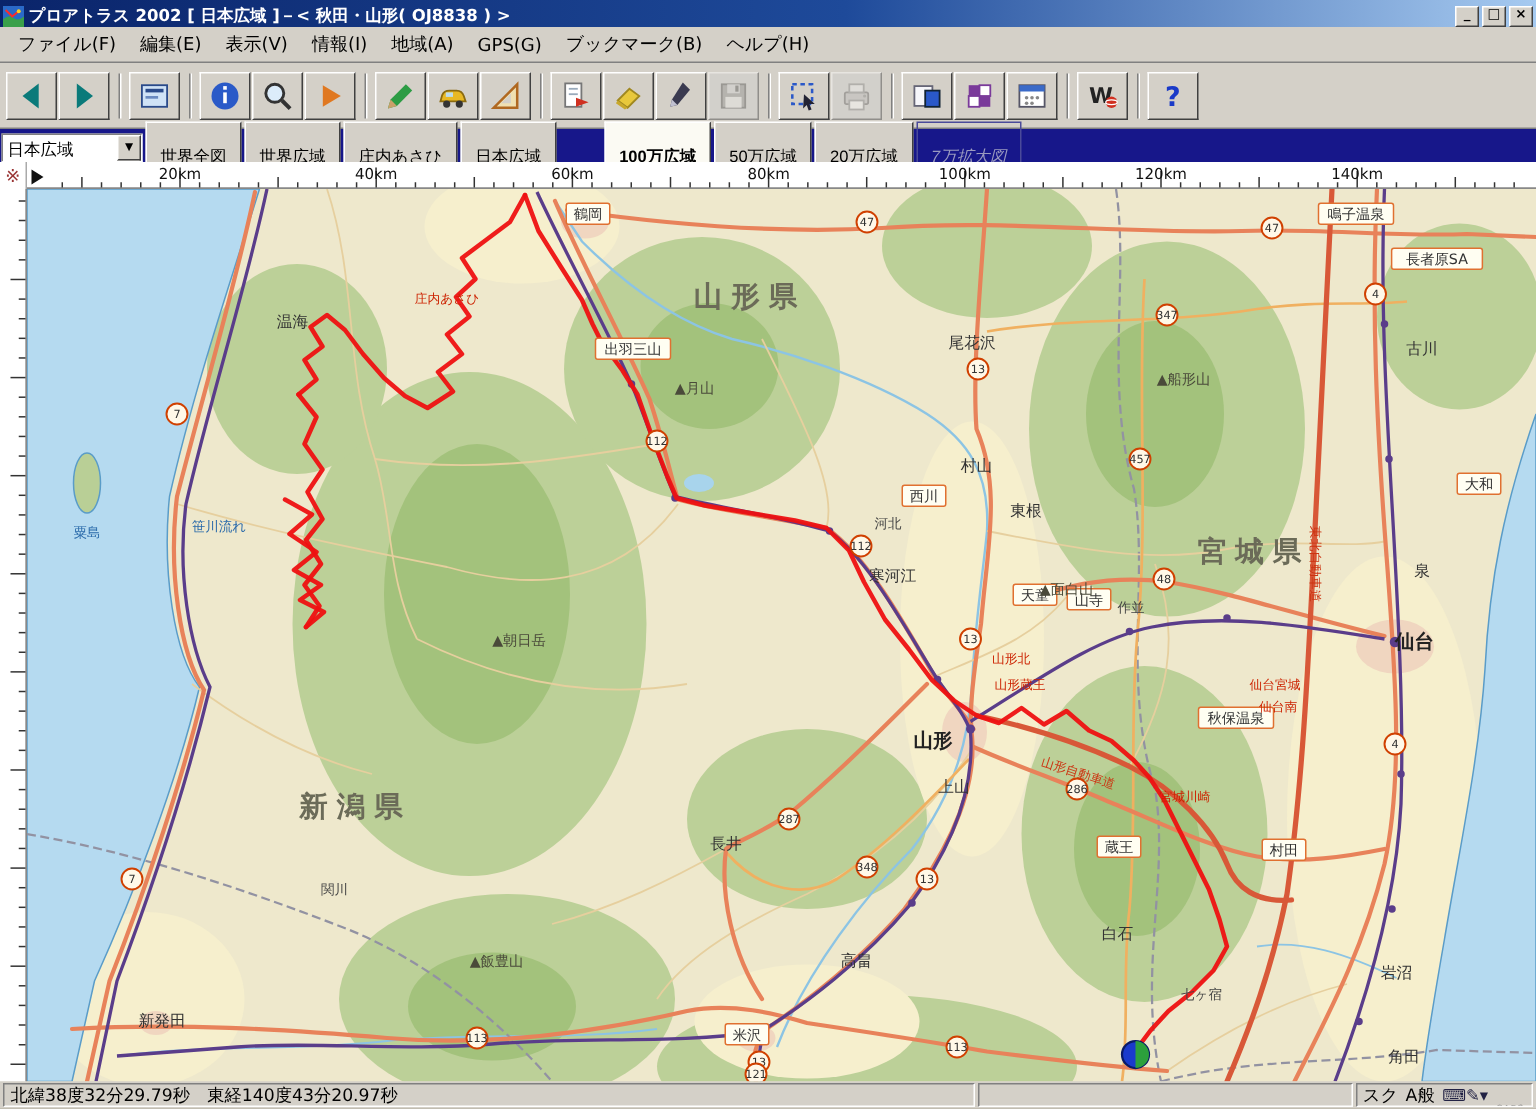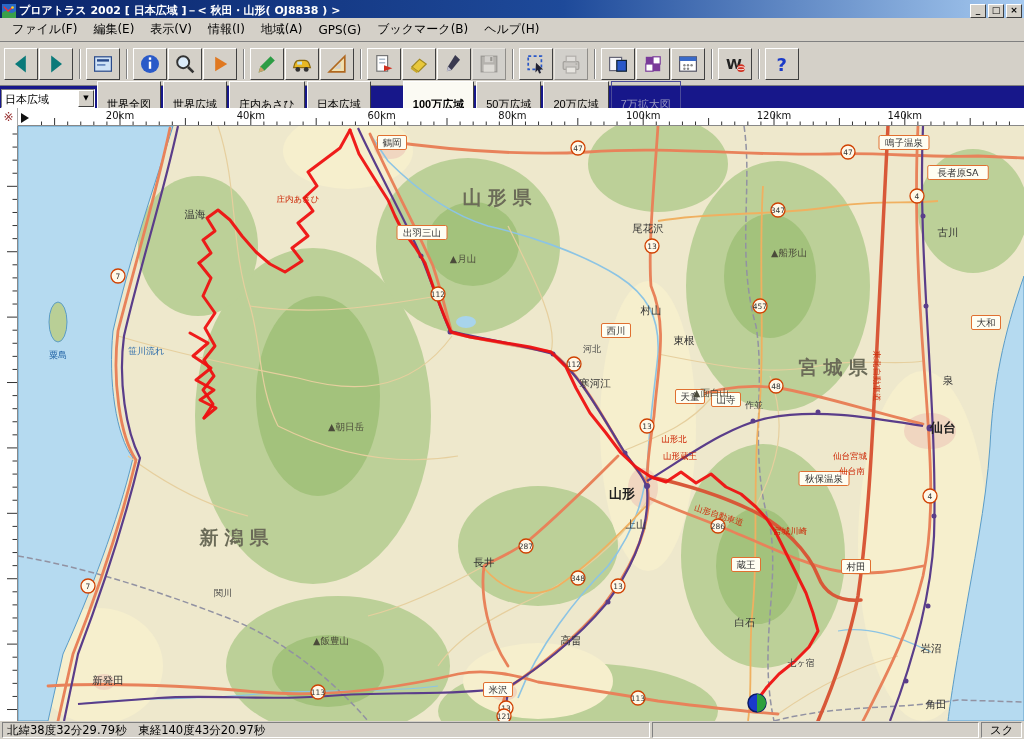--- a/index.html
+++ b/index.html
@@ -36,21 +36,21 @@
     display:flex; align-items:flex-end; }
   .combo { width:94px; height:19px; margin-left:1px; background:#fff; border:1px solid;
     border-color:#808080 #fff #fff #808080; display:flex; }
   .combo-text { flex:1; font-size:11px; padding:2px 3px; white-space:nowrap; overflow:hidden; }
   .combo-btn { width:16px; background:#d4d0c8; border:1px solid; border-color:#fff #404040 #404040 #fff;
     font-size:7px; text-align:center; line-height:15px; color:#000; }
   .scale-buttons { display:flex; height:22px; align-items:center; }
   .scale-btn { height:16px; padding:15px 9px; margin-left:2px; font-size:11px; background:#d4d0c8;
     border:1px solid; border-color:#fff #404040 #404040 #fff; color:#000; white-space:nowrap; }
   .scale-btn.active { background:#fbfaf3; font-weight:bold;margin-left:32px; }
-  .scale-btn.disabled { background:transparent; border-color:#4a4a9a; color:#9a9ac0; }
+  .scale-btn.disabled { background:transparent; border-color:#4a4a9a; color:#9a9ac0;font-style:italic; }
 
   
   .rulerrow { position:absolute; top:108px; left:0; width:1024px; height:18px; background:#fff;
     border-bottom:1px solid #888; }
   .ruler-corner { position:absolute; left:0; top:0; width:18px; height:18px; background:#fff;
     border-right:1px solid #aaa; color:#993333; font-size:12px; text-align:center; line-height:18px; }
   .rulerrow svg { position:absolute; left:18px; top:0; }
   .vruler { position:absolute; top:126px; left:0; width:18px; height:595px; background:#fff;
     border-right:1px solid #aaa; }
 
@@ -59,21 +59,21 @@
     background:#eee8cc; cursor:default; }
   svg text { font-family:"DejaVu Sans", sans-serif; }
 
   
   .statusbar { position:absolute; top:721px; left:0; width:1024px; height:18px; background:#d4d0c8;
     display:flex; align-items:stretch; gap:2px; padding:1px 2px; }
   .sb-panel { border:1px solid; border-color:#808080 #fff #fff #808080; display:flex; align-items:center;
     padding:0 4px; font-size:11.5px; white-space:nowrap; overflow:hidden; }
   .sb-coords { width:648px;text-align:center; }
   .sb-fill { flex:1; }
-  .sb-ime { gap:5px;flex-direction:column; }
+  .sb-ime { gap:5px; }
   .ime-icon { font-size:11px; color:#224; }
   .capskana { display:flex; flex-direction:column; justify-content:flex-end; line-height:6px;margin-top:24px; }
   .capskana span { font-size:6.5px; color:#666; letter-spacing:.5px; }
 </style>
 </head>
 <body>
 
 <div class="window">
 
   <div class="titlebar">

